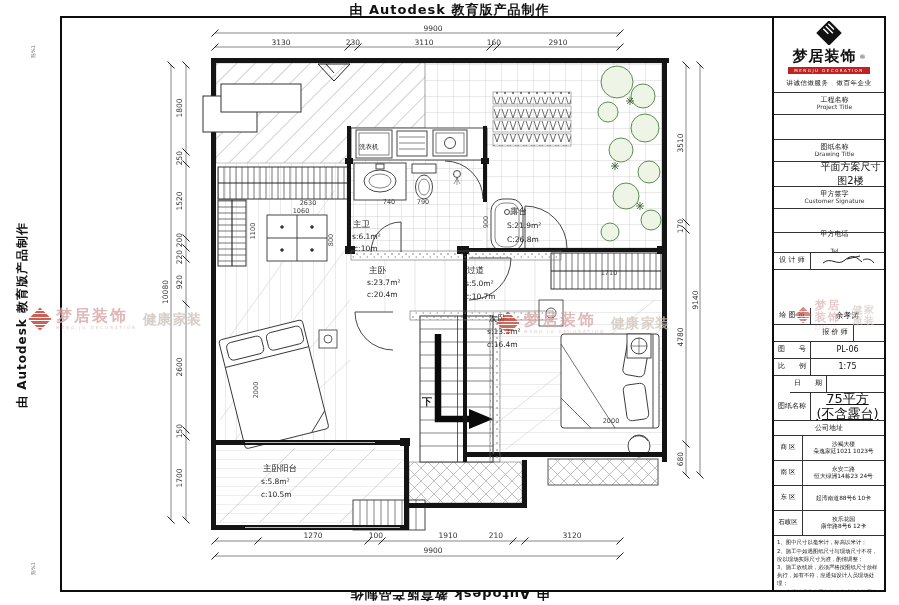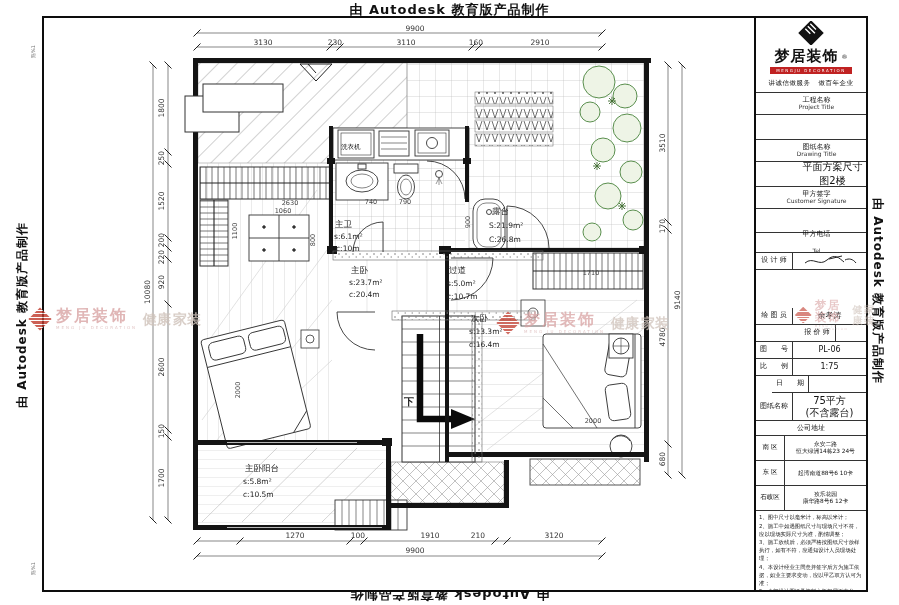--- a/index.html
+++ b/index.html
@@ -6,21 +6,21 @@
   body{width:899px;height:605px;position:relative;overflow:hidden;
        font-family:"DejaVu Sans","Liberation Sans",sans-serif;color:#111;}
   .banner{position:absolute;left:0;width:899px;text-align:center;
           font-size:13px;font-weight:bold;letter-spacing:1px;color:#111;}
   .banner-top{top:1px;}
   .banner-bottom{top:585px;transform:rotate(180deg);}
   .vban{position:absolute;white-space:nowrap;font-size:12px;font-weight:bold;
         letter-spacing:1px;color:#111;transform-origin:0 0;}
   .corner-mark{position:absolute;font-size:5px;color:#777;transform-origin:0 0;
                transform:rotate(-90deg);white-space:nowrap;}
-  .sheet{position:absolute;left:42px;top:16px;width:826px;height:576px;
+  .sheet{position:absolute;left:60px;top:16px;width:826px;height:576px;
          border:2.5px solid #0d0d0d;box-sizing:border-box;background:#fff;}
   .plan-svg{position:absolute;left:0;top:0;}
   
   .tblock{position:absolute;right:0;top:0;bottom:0;width:112px;
           border-left:2.5px solid #0d0d0d;background:#fff;
           display:flex;flex-direction:column;font-size:7px;box-sizing:border-box;}
   .tb-sec{border-bottom:1px solid #333;box-sizing:border-box;flex:0 0 auto;}
   .tb-logo{height:75px;display:flex;flex-direction:column;align-items:center;
            justify-content:flex-start;padding-top:3px;}
   .logo-row{display:flex;align-items:center;gap:3px;margin-top:2px;}
@@ -506,26 +506,33 @@
   <div class="tb-row" style="height:16px;">
     <div class="lab">比　　例</div>
     <div class="val">1:75</div>
   </div>
   <div class="tb-row" style="height:16px;margin-left:16px;">
     <div class="lab">日　　期</div>
     <div class="val"></div>
   </div>
   <div class="tb-row" style="height:27px;">
     <div class="lab">图纸名称</div>
-    <div class="val" style="font-size:10px;">
+    <div class="val" style="font-size:13px;text-decoration:underline;">
       <span>75平方</span>
       <span>(不含露台)</span>
     </div>
   </div>
   <div class="tb-sec addr-h">公司地址</div>
+  <div class="tb-row addr" style="height:24px;">
+    <div class="lab" style="width:28px;">商  区</div>
+    <div class="val" style="font-size:5.8px;">
+      <span>沙褐大楼</span>
+      <span>朵逸家廷1021 1023号</span>
+    </div>
+  </div>
   <div class="tb-row addr" style="height:24px;">
     <div class="lab" style="width:28px;text-align:center;">南  区</div>
     <div class="val" style="font-size:5.8px;">
       <span>永安二路</span>
       <span>恒大绿洲14栋23 24号</span>
     </div>
   </div>
   <div class="tb-row addr" style="height:24px;">
     <div class="lab" style="width:28px;">东  区</div>
     <div class="val" style="font-size:5.8px;">

